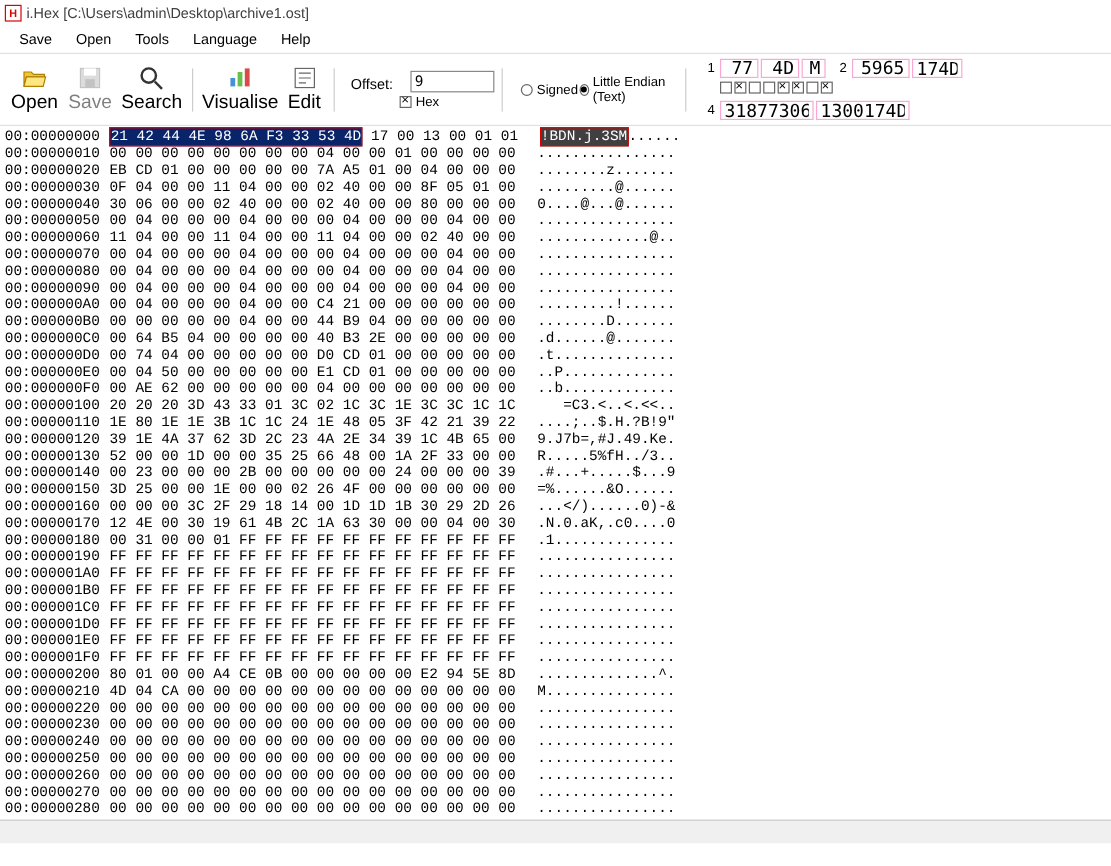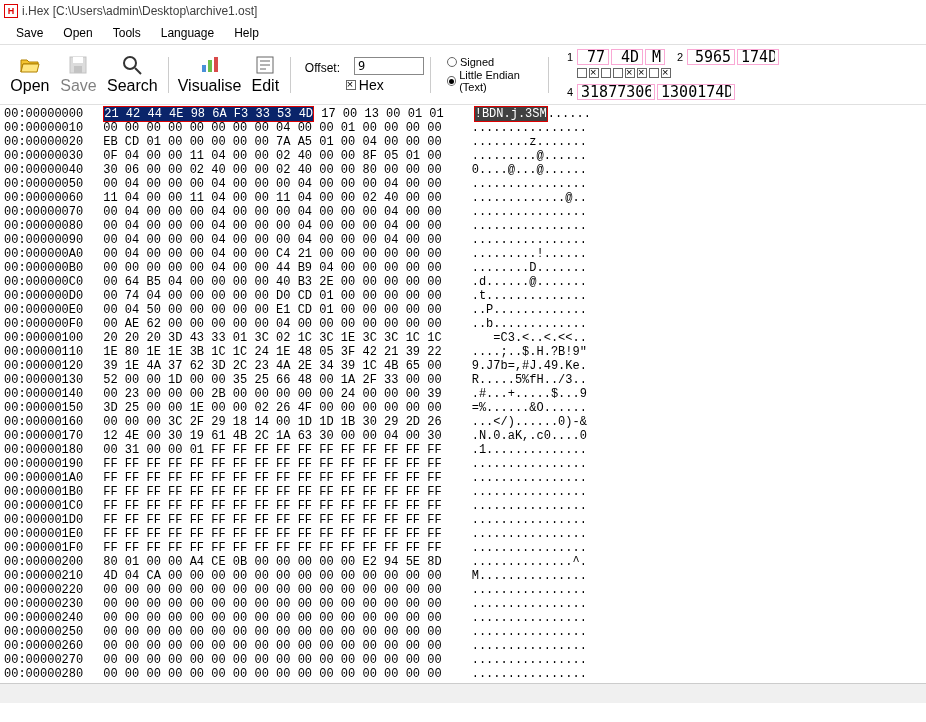--- a/index.html
+++ b/index.html
@@ -11,39 +11,39 @@
 .menu-item { padding: 2px 10px; cursor: default; }
 .toolbar { display: flex; align-items: center; padding: 4px 6px; background: #fff; border-bottom: 1px solid #e0e0e0; gap: 2px; }
 .tool-btn { display: flex; flex-direction: column; align-items: center; padding: 2px 6px; cursor: pointer; min-width: 36px; }
 .tool-btn .icon { width: 22px; height: 22px; display: flex; align-items: center; justify-content: center; }
 .tool-btn .lbl { font-size: 16px; margin-top: 1px; }
 .tool-btn.disabled { opacity: 0.5; }
 .sep { width: 1px; height: 36px; background: #ccc; margin: 0 4px; }
 .offset-box { display: flex; flex-direction: column; margin-left: 8px; }
 .offset-row { display: flex; align-items: flex-end; gap: 14px; }
 .offset-input { border: 1px solid #888; font-family: Consolas, monospace; font-size: 12px; padding: 1px 3px; width: 70px; }
-.chk { display: flex; align-items: center; gap: 3px; font-size: 14px; margin-top: 2px; }
-.info-panel { display: flex; flex-direction: column; margin-left: 10px; gap: 1px; }
+.chk { display: flex; align-items: center; gap: 3px; font-size: 11px; margin-top: 2px; }
+.info-panel { display: flex; margin-left: 10px; gap: 1px; }
 .info-row { display: flex; align-items: center; gap: 3px; font-size: 11px; }
 .radio-sym { width: 10px; height: 10px; border: 1px solid #666; border-radius: 50%; display: inline-flex; align-items: center; justify-content: center; }
 .radio-fill { width: 5px; height: 5px; border-radius: 50%; background: #000; }
 .val-grid { display: flex; margin-left: 12px; gap: 6px; flex-wrap: wrap; align-items: flex-start; }
 .val-col { display: flex; flex-direction: column; gap: 2px; }
 .val-row { display: flex; align-items: center; gap: 2px; }
 .val-num { font-size: 11px; width: 8px; }
 .val-box { border: 1px solid #f9a8d4; font-family: Consolas, monospace; font-size: 15px; padding: 1px 3px; text-align: right; height: 16px; }
 .w1 { width: 32px; } .w2 { width: 32px; } .w3 { width: 20px; }
 .w4 { width: 48px; } .w5 { width: 42px; }
 .w6 { width: 78px; } .w7 { width: 78px; }
 .tiny-chk-row { display: flex; gap: 2px; margin-top: 1px; }
 .tiny-chk { width: 10px; height: 10px; border: 1px solid #666; display: inline-block; }
 .tiny-chk.x { position: relative; }
 .tiny-chk.x::after { content: "×"; position: absolute; top: -3px; left: 0px; font-size: 11px; }
 .hex-area { font-family: Consolas, "Courier New", monospace; font-size: 12px; padding: 2px 4px; white-space: pre; line-height: 14px; overflow: hidden; }
-.hex-line { display: flex; gap: 12px; }
+.hex-line { display: flex; }
 .offset-col { color: #000; }
 .hex-col { margin-left: 8px; }
 .ascii-col { margin-left: 18px; }
 .hl { background: #0a246a; color: #fff; padding: 0 0; border: 1px solid #d00; }
 .hl-a { background: #404040; color: #fff; border: 1px solid #d00; }
 .statusbar { height: 20px; border-top: 1px solid #ccc; background: #f0f0f0; }
 svg { display: block; }
 </style>
 </head>
 <body>

